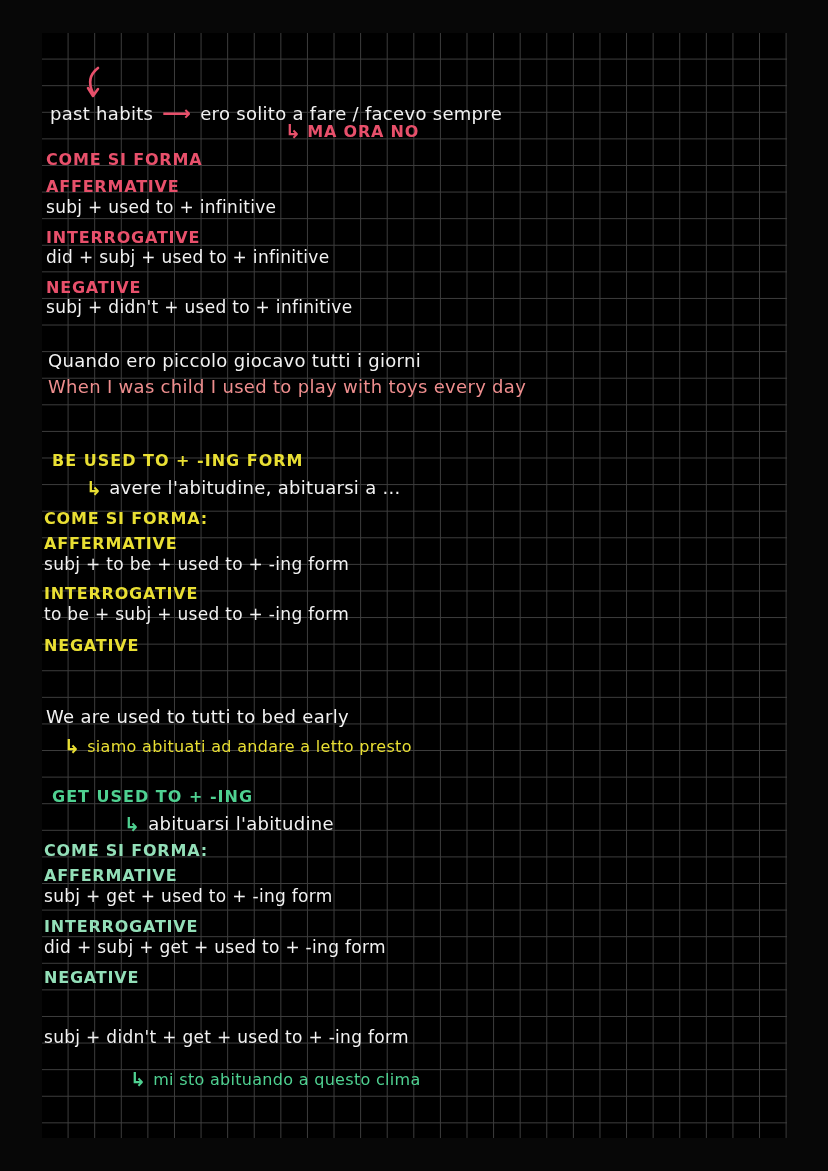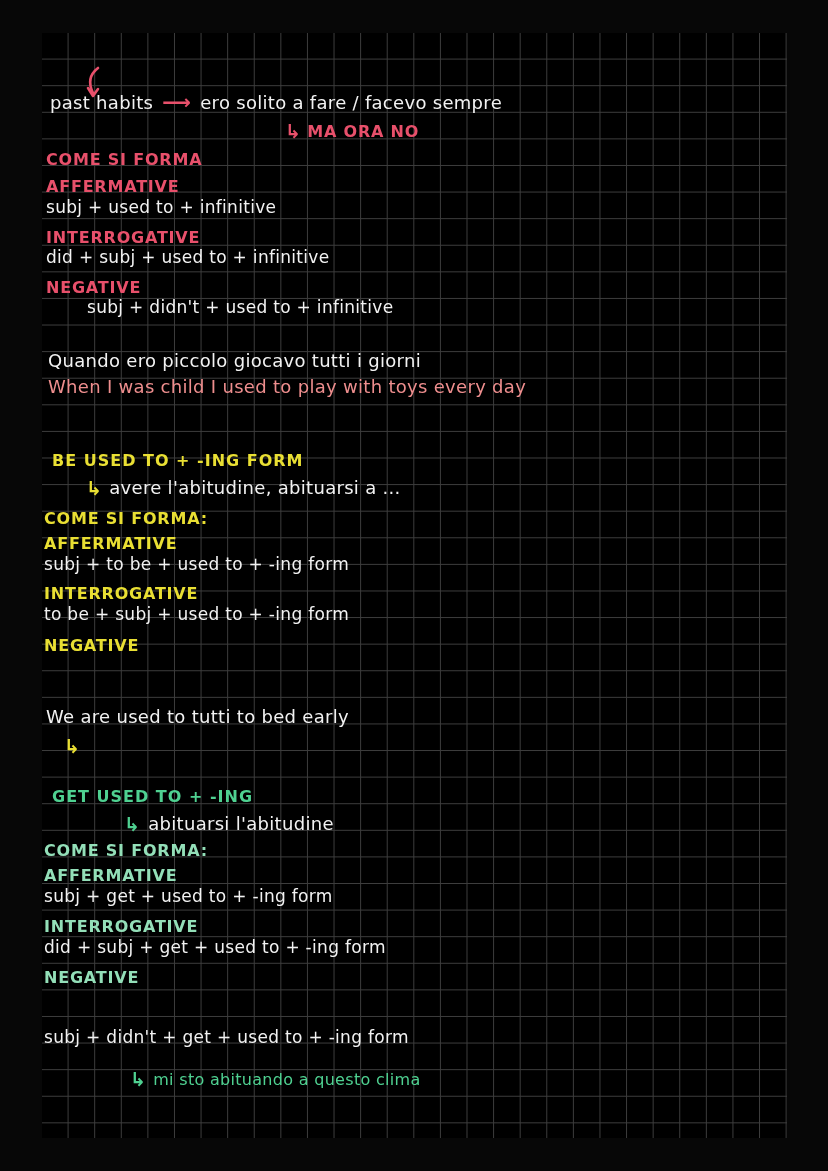--- a/index.html
+++ b/index.html
@@ -40,38 +40,38 @@
 <div class="page">
 
 
   <div class="t" style="left:40px;top:32px;">
     <svg width="26" height="36" viewBox="0 0 26 36">
       <path d="M16 3 C 7 10, 6 18, 11 28" fill="none" stroke="#e8506b" stroke-width="2.6" stroke-linecap="round"></path>
       <path d="M6 23 L11 31 L16 24" fill="none" stroke="#e8506b" stroke-width="2.6" stroke-linecap="round" stroke-linejoin="round"></path>
     </svg>
   </div>
 
-  <div class="t flex" style="left:8px;top:57px;align-items:center;">
+  <div class="t flex" style="left:8px;top:68px;align-items:center;">
     <span class="white ex">past habits</span>
     <span class="pink longarrow">⟶</span>
     <span class="white ex">ero solito a fare / facevo sempre</span>
   </div>
 
   <div class="t flex" style="left:243px;top:86px;gap:6px;">
     <span class="pink hook">↳</span>
     <span class="pink lbl">MA ORA NO</span>
   </div>
 
   <div class="t pink lbl" style="left:4px;top:117px;">COME SI FORMA</div>
   <div class="t pink lbl" style="left:4px;top:144px;">AFFERMATIVE</div>
   <div class="t white formula" style="left:4px;top:164px;">subj + used to + infinitive</div>
   <div class="t pink lbl" style="left:4px;top:195px;">INTERROGATIVE</div>
   <div class="t white formula" style="left:4px;top:214px;">did + subj + used to + infinitive</div>
   <div class="t pink lbl" style="left:4px;top:245px;">NEGATIVE</div>
-  <div class="t white formula" style="left:4px;top:264px;margin-left:41px;">subj + didn't + used to + infinitive</div>
+  <div class="t white formula" style="left:4px;top:264px;">subj + didn't + used to + infinitive</div>
 
   <div class="t white ex" style="left:6px;top:317px;">Quando ero piccolo giocavo tutti i giorni</div>
   <div class="t pinklight ex" style="left:6px;top:343px;">When I was child I used to play with toys every day</div>
 
   <div class="t yellow h1" style="left:10px;top:418px;">BE USED TO + -ING FORM</div>
 
   <div class="t flex" style="left:44px;top:443px;gap:7px;">
     <span class="yellow hook">↳</span>
     <span class="white ex">avere l'abitudine, abituarsi a ...</span>
   </div>
@@ -79,20 +79,21 @@
   <div class="t yellow lbl" style="left:2px;top:476px;">COME SI FORMA:</div>
   <div class="t yellow lbl" style="left:2px;top:501px;">AFFERMATIVE</div>
   <div class="t white formula" style="left:2px;top:521px;">subj + to be + used to + -ing form</div>
   <div class="t yellow lbl" style="left:2px;top:551px;">INTERROGATIVE</div>
   <div class="t white formula" style="left:2px;top:571px;">to be + subj + used to + -ing form</div>
   <div class="t yellow lbl" style="left:2px;top:603px;">NEGATIVE</div>
 
   <div class="t white ex" style="left:4px;top:673px;">We are used to tutti to bed early</div>
   <div class="t flex" style="left:22px;top:701px;gap:7px;">
     <span class="yellow hook">↳</span>
+    <span class="yellow" style="font-size:16px;">siamo abituati ad andare a letto presto</span>
   </div>
 
   <div class="t green h1" style="left:10px;top:754px;">GET USED TO + -ING</div>
 
   <div class="t flex" style="left:82px;top:779px;gap:8px;">
     <span class="green hook">↳</span>
     <span class="white ex">abituarsi l'abitudine</span>
   </div>
 
   <div class="t greenlight lbl" style="left:2px;top:808px;">COME SI FORMA:</div>

